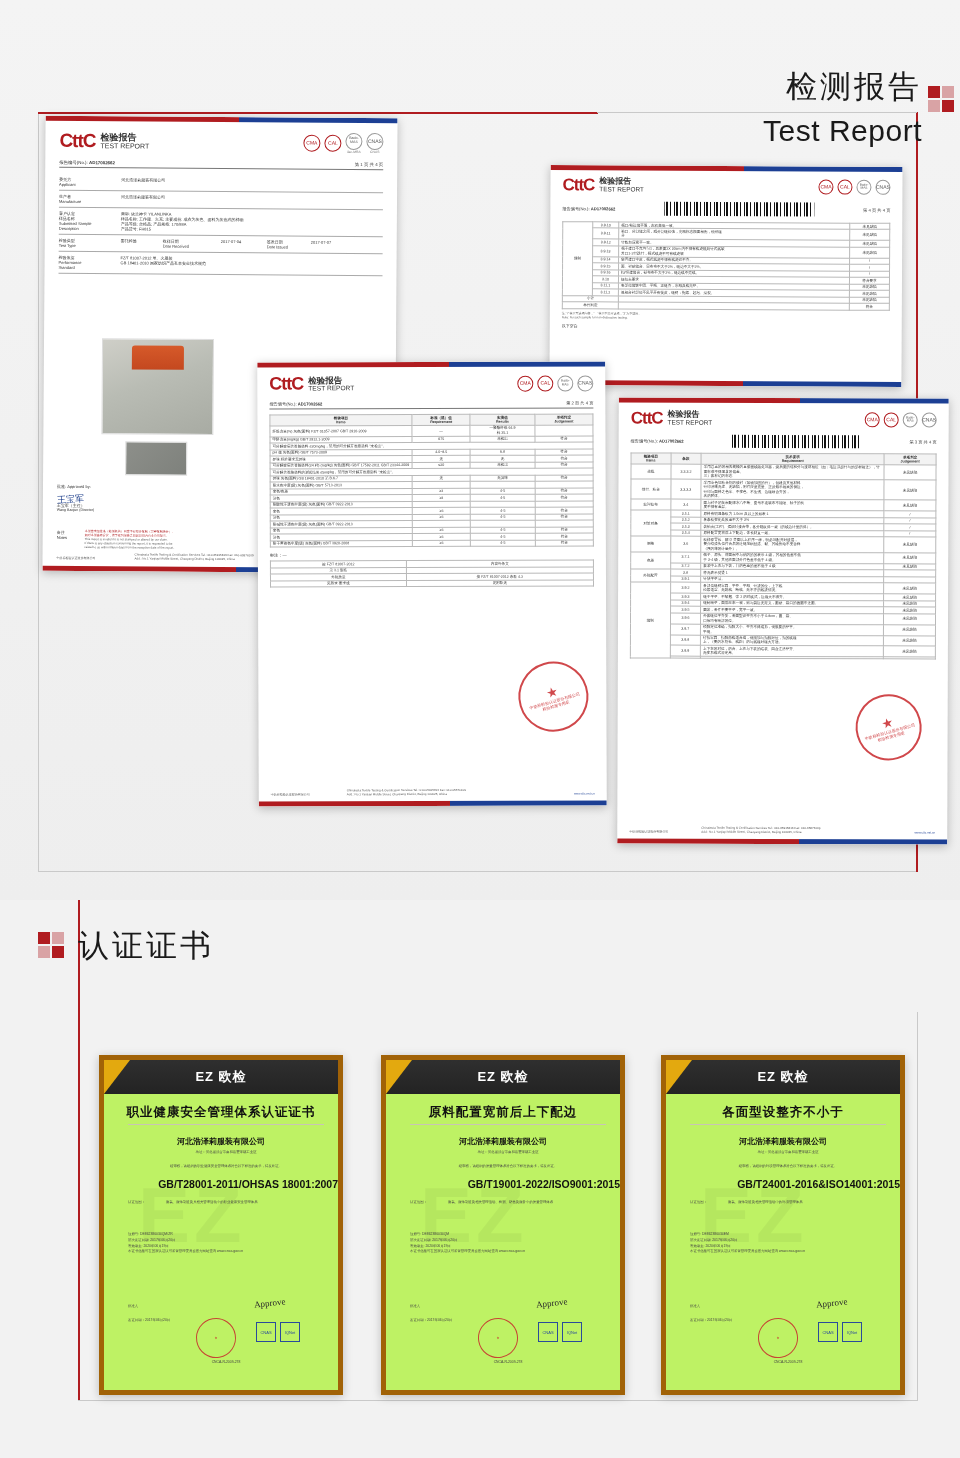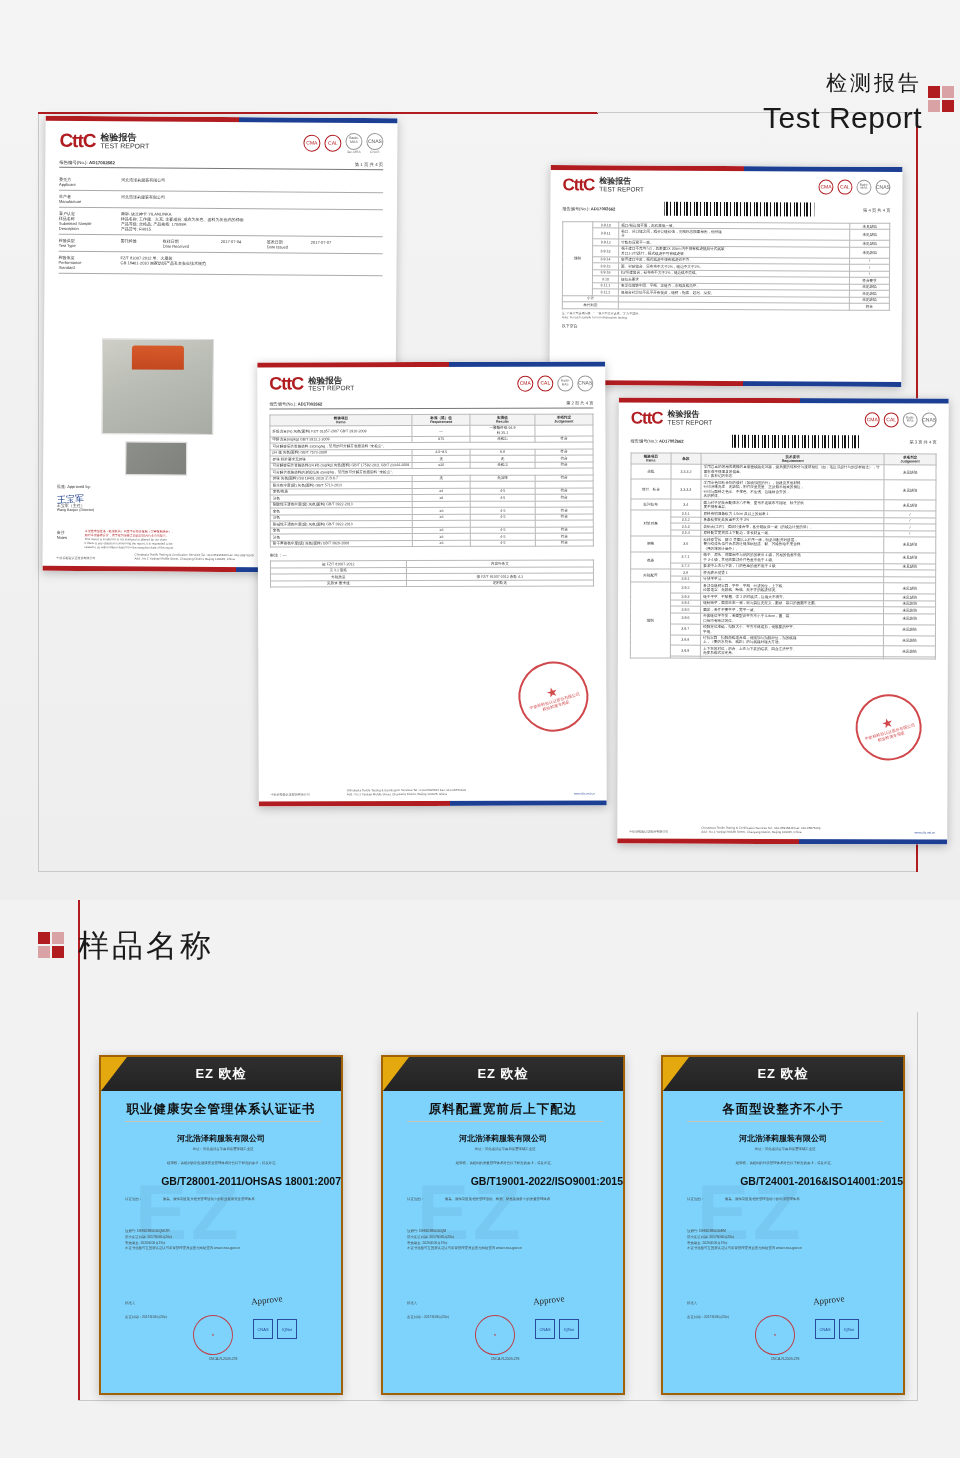--- a/index.html
+++ b/index.html
@@ -15,22 +15,23 @@
 
   
   .sec-test {
     position:absolute; left:0; top:0; width:960px; height:900px;
     background:linear-gradient(180deg,#f4f4f4 0%,#eeeeee 100%);
   }
   .hdr-test {
     position:absolute; right:38px; top:70px; text-align:right;
   }
   .hdr-test .cn {
-    font-size:21px; color:#1a1a1a; letter-spacing:3px; line-height:1.25;
+    font-size:31px; color:#1a1a1a; letter-spacing:3px; line-height:1.25;
     font-weight:400;
+    font-family:Liberation Mono, monospace;
   }
   .hdr-test .en {
     font-size:30px; color:#1a1a1a; letter-spacing:0.5px; line-height:1.3;
     margin-top:2px;
   }
   .sq-deco {
     position:absolute; width:26px; height:26px;
   }
   .sq-deco .a { position:absolute; left:0; top:0; width:12px; height:12px; background:#b01c20; }
   .sq-deco .b { position:absolute; left:14px; top:0; width:12px; height:12px; background:#d9a3a5; }
@@ -119,23 +120,23 @@
   
   .sec-cert {
     position:absolute; left:0; top:900px; width:960px; height:558px;
     background:#f2f2f2;
   }
   .hdr-cert { position:absolute; left:78px; top:25px; }
   .hdr-cert .cn { font-size:31px; color:#1a1a1a; letter-spacing:3px; }
   .hdr-cert .en { font-size:22px; color:#1a1a1a; margin-top:8px; }
 
   .cert {
-    position:absolute; background:#7dd3fc;
+    position:absolute; background:#bef264;
     box-shadow:0 2px 9px rgba(0,0,0,0.22);
-    border:2px solid #a16207; overflow:hidden;
+    border:5px solid #a16207; overflow:hidden;
   }
   .cert .cert-top {
     position:absolute; left:0; top:0; width:100%; height:34px;
     background:linear-gradient(180deg,#2f2f2f 0%,#232323 100%);
     display:flex; align-items:center; justify-content:center;
   }
   .cert .corner {
     position:absolute; left:0; top:0; width:0; height:0;
     border-top:34px solid #e3a90f; border-right:26px solid transparent;
   }
@@ -819,21 +820,21 @@
   <div class="frame-line" style="left:917px; top:112px; width:1px; height:388px;"></div>
 
   <div class="sq-deco" style="left:38px; top:32px;">
     <span class="a"></span>
       <span class="b"></span>
       <span class="c"></span>
       <span class="d"></span>
   </div>
 
   <div class="hdr-cert">
-    <div class="cn">样品名称</div>
+    <div class="cn">认证证书</div>
   </div>
 
   <div class="cert" style="left:99px; top:155px; width:244px; height:340px;">
     <div class="cert-top">
       <span class="ez">EZ 欧检</span>
     </div>
     <div class="corner"></div>
     <div class="ctitle">职业健康安全管理体系认证证书</div>
     <div class="cline" style="left:24px; top:64px; width:196px;"></div>
     <div class="ccompany" style="top:76px;">河北浩泽莉服装有限公司</div>

